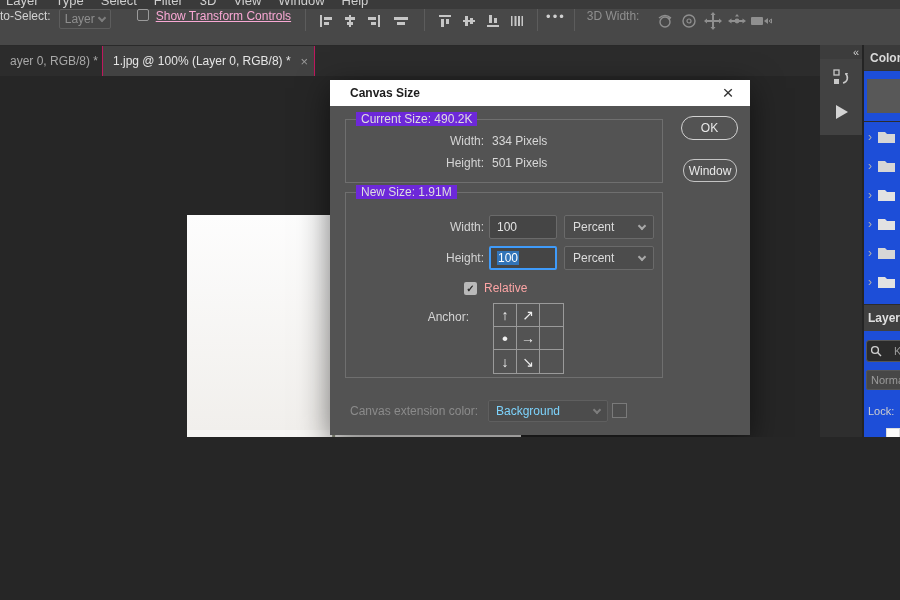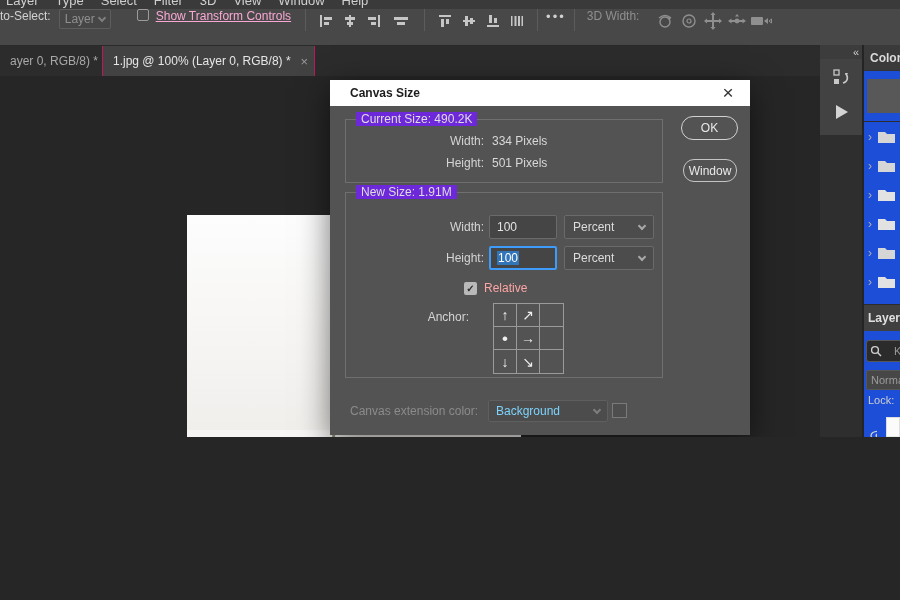--- a/index.html
+++ b/index.html
@@ -133,21 +133,21 @@
   #color-swatch-area { margin:8px 0 0 3px; width:33px; height:34px; background:#585858; }
   .hdiv { border-top:1px solid #2c2c2c; margin-top:8px; }
   .folder-row { height:29px; display:flex; align-items:center; padding-left:4px; }
   .folder-row .fchev { color:#b0b0b0; font-size:12px; margin-right:5px; }
   #layers-tab-row { height:26px; background:#404040; display:flex; align-items:center; padding-left:4px;
     font-weight:bold; color:#e0e0e0; }
   #search-box { margin:9px 0 0 2px; width:40px; height:22px; background:#2b2b2b; border:1px solid #565656;
     border-radius:3px; display:flex; align-items:center; color:#9a9a9a; font-size:11px; overflow:hidden; }
   #blend-box { margin:8px 0 0 2px; width:40px; height:20px; background:#474747; border:1px solid #565656;
     border-radius:2px; display:flex; align-items:center; padding-left:4px; color:#9a9a9a; font-size:11px; overflow:hidden; }
-  #lock-row { margin-top:4px; padding-left:4px; color:#cfcfcf; font-size:11px; display:flex; align-items:center; }
+  #lock-row { margin-top:15px; padding-left:4px; color:#cfcfcf; font-size:11px; display:flex; align-items:center; }
   #lock-frag { margin-left:6px; width:5px; height:12px; background:#9b9b9b; border-radius:1px; }
   #layer-row { margin-top:11px; display:flex; align-items:center; padding-left:6px; }
   #layer-thumb { margin-left:9px; width:26px; height:37px; border:1px solid #dedede;
     background:linear-gradient(#fbfbfa 50%, #b9d6c4 58%, #59cedb 75%, #3ac2d4); }
 </style>
 </head>
 <body>
 
 <div id="stage">
 

